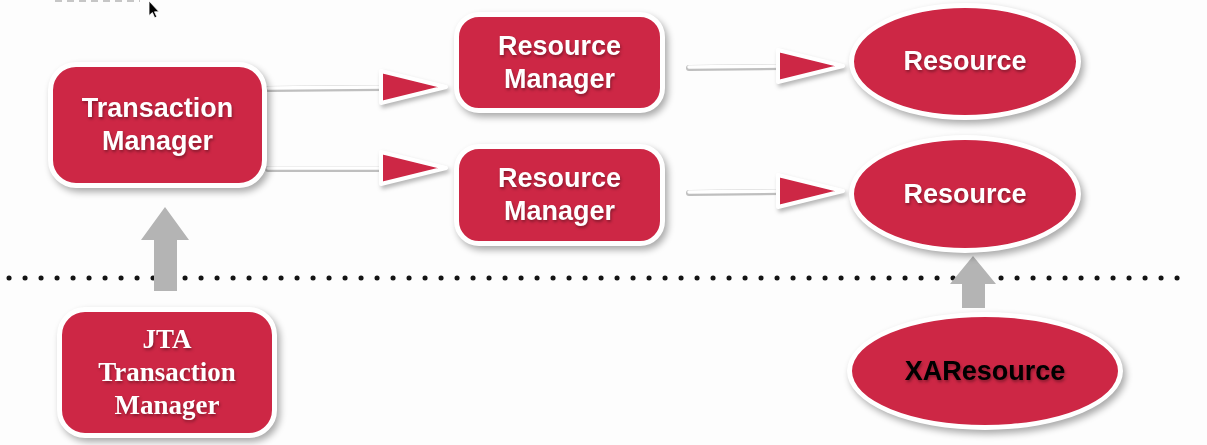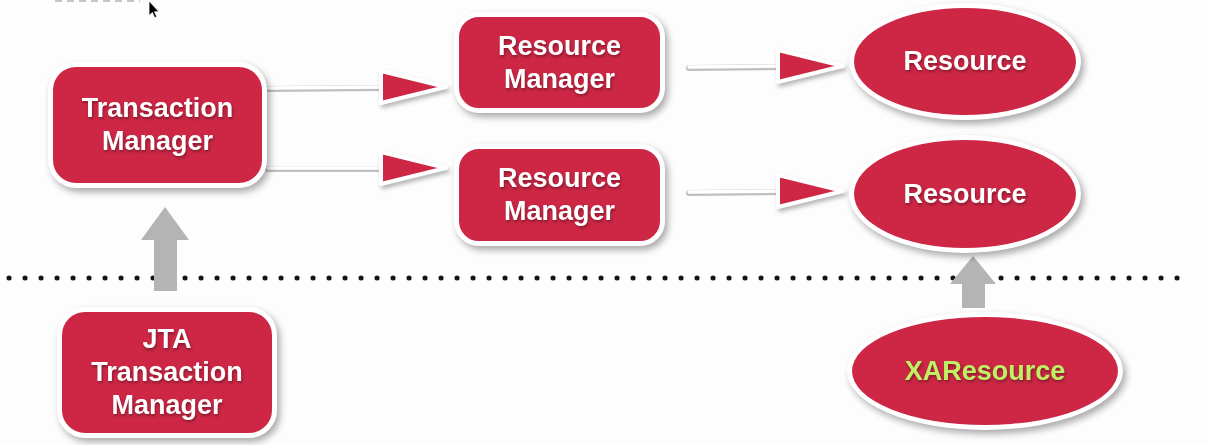--- a/index.html
+++ b/index.html
@@ -30,21 +30,21 @@
     text-shadow:1px 2px 3px rgba(0,0,0,0.35);
   }
   .rect{border-radius:28px;}
   .ellipse{border-radius:50%;}
 
   #node-tm {left:48px;  top:62px;  width:219px; height:126px;}
   #node-rm1{left:454px; top:12px;  width:211px; height:101px; border-radius:25px;}
   #node-rm2{left:454px; top:144px; width:211px; height:102px; border-radius:25px;}
   #node-r1 {left:849px; top:3px;   width:232px; height:117px;}
   #node-r2 {left:849px; top:135px; width:232px; height:118px;}
-  #node-jta{left:57px;  top:307px; width:220px; height:131px;}
+  #node-jta{left:57px;  top:307px; width:220px; height:131px;font-family:Liberation Serif, serif;}
   #node-xa {left:847px; top:312px; width:276px; height:118px;}
 
   .red-head{stroke:#ffffff;stroke-width:4;stroke-linejoin:round;filter:drop-shadow(2px 3px 2px rgba(0,0,0,0.28));}
   .shaft-under{stroke:#bfbfbf;stroke-width:6;stroke-linecap:round;}
   .shaft-over{stroke:#ffffff;stroke-width:3.5;stroke-linecap:round;}
   .cursor{position:absolute;left:148px;top:1px;z-index:3;}
 </style>
 </head>
 <body>
 
@@ -107,21 +107,21 @@
   <div class="node ellipse" id="node-r2" style="background: rgb(205, 39, 69); border-color: rgb(255, 255, 255); color: rgb(255, 255, 255);">
     <span class="lbl">Resource</span>
   </div>
 
   <div class="node rect" id="node-jta" style="background: rgb(205, 39, 69); border-color: rgb(255, 255, 255); color: rgb(255, 255, 255);">
     <span class="lbl">JTA
 Transaction
 Manager</span>
   </div>
 
-  <div class="node ellipse" id="node-xa" style="background: rgb(205, 39, 69); border-color: rgb(255, 255, 255); color: #bef264;">
+  <div class="node ellipse" id="node-xa" style="background: rgb(205, 39, 69); border-color: rgb(255, 255, 255); color: #000000;">
     <span class="lbl">XAResource</span>
   </div>
 
   <svg class="cursor" width="16" height="19" viewBox="0 0 16 19">
     <path d="M1 0 L1 14.5 L4.4 11.6 L6.7 16.8 L8.8 15.8 L6.5 10.8 L11 10.8 Z" fill="#000000" stroke="#ffffff" stroke-width="0.8"></path>
   </svg>
 
 </div>
 
 </body></html>

